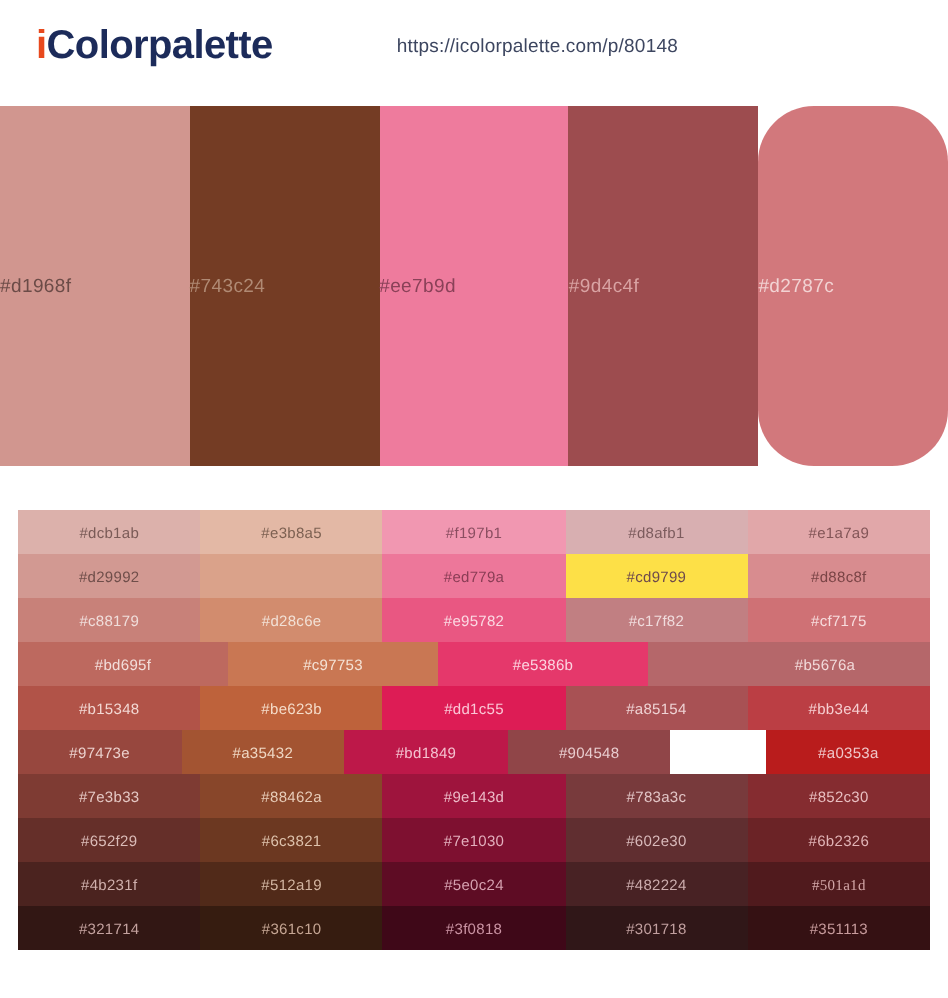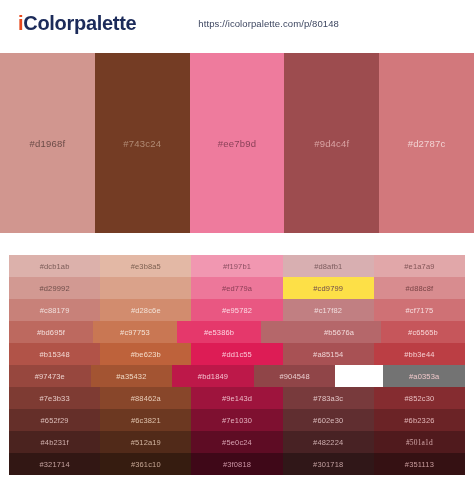--- a/index.html
+++ b/index.html
@@ -53,21 +53,20 @@
     display: flex;
     width: 474px;
     height: 180px;
     margin-top: 6px;
   }
   .swatch {
     flex: 1 1 0;
     position: relative;
     display: flex;
     align-items: center;
-    justify-content: center;
   }
   .swatch-label {
     font-size: 9.5px;
     letter-spacing: 0.2px;
     text-align: center;
   }
   
   .grid-wrap {
     margin-top: 22px;
     padding: 0 9px 0 9px;
@@ -112,21 +111,21 @@
       </div>
       <div class="swatch" style="background: rgb(116, 60, 36);">
         <span class="swatch-label" style="color: rgb(176, 138, 116);">#743c24</span>
       </div>
       <div class="swatch" style="background: rgb(238, 123, 157);">
         <span class="swatch-label" style="color: rgb(138, 65, 88);">#ee7b9d</span>
       </div>
       <div class="swatch" style="background: rgb(157, 76, 79);">
         <span class="swatch-label" style="color: rgb(217, 163, 163);">#9d4c4f</span>
       </div>
-      <div class="swatch" style="background: rgb(210, 120, 124);">
+      <div class="swatch" style="background: rgb(210, 120, 124); border-radius: 28px;">
         <span class="swatch-label" style="color: rgb(242, 211, 211);">#d2787c</span>
       </div>
     </div>
 
   <div class="grid-wrap">
     <div class="grid" id="shade-grid">
         <div class="grid-row">
           <div class="cell" style="background: rgb(220, 177, 171);">
             <span class="cell-label" style="color: rgb(122, 91, 87);">#dcb1ab</span>
           </div>
@@ -183,23 +182,20 @@
           </div>
           <div class="cell" style="background: rgb(201, 119, 83);">
             <span class="cell-label" style="color: rgb(245, 227, 214);">#c97753</span>
           </div>
           <div class="cell" style="background: rgb(229, 56, 107);">
             <span class="cell-label" style="color: rgb(252, 212, 224);">#e5386b</span>
           </div>
           <div class="cell" style="background: rgb(181, 103, 106); padding-left: 36px;">
             <span class="cell-label" style="color: rgb(242, 218, 218);">#b5676a</span>
           </div>
-          <div class="cell" style="background: rgb(198, 86, 91);">
-            <span class="cell-label" style="color: rgb(248, 214, 215);">#c6565b</span>
-          </div>
         </div>
         <div class="grid-row">
           <div class="cell" style="background: rgb(177, 83, 72);">
             <span class="cell-label" style="color: rgb(243, 217, 212);">#b15348</span>
           </div>
           <div class="cell" style="background: rgb(190, 98, 59);">
             <span class="cell-label" style="color: rgb(245, 220, 201);">#be623b</span>
           </div>
           <div class="cell" style="background: rgb(221, 28, 85);">
             <span class="cell-label" style="color: rgb(251, 199, 214);">#dd1c55</span>
@@ -217,21 +213,21 @@
           </div>
           <div class="cell" style="background: rgb(163, 84, 50);">
             <span class="cell-label" style="color: rgb(239, 216, 196);">#a35432</span>
           </div>
           <div class="cell" style="background: rgb(189, 24, 73);">
             <span class="cell-label" style="color: rgb(244, 194, 208);">#bd1849</span>
           </div>
           <div class="cell" style="background: rgb(144, 69, 72);">
             <span class="cell-label" style="color: rgb(233, 205, 207);">#904548</span>
           </div>
-          <div class="cell" style="background: #737373; margin-left: 48px;">
+          <div class="cell" style="background: #b91c1c; margin-left: 48px;">
             <span class="cell-label" style="color: rgb(240, 200, 202);">#a0353a</span>
           </div>
         </div>
         <div class="grid-row">
           <div class="cell" style="background: rgb(126, 59, 51);">
             <span class="cell-label" style="color: rgb(229, 200, 196);">#7e3b33</span>
           </div>
           <div class="cell" style="background: rgb(136, 70, 42);">
             <span class="cell-label" style="color: rgb(232, 205, 185);">#88462a</span>
           </div>

